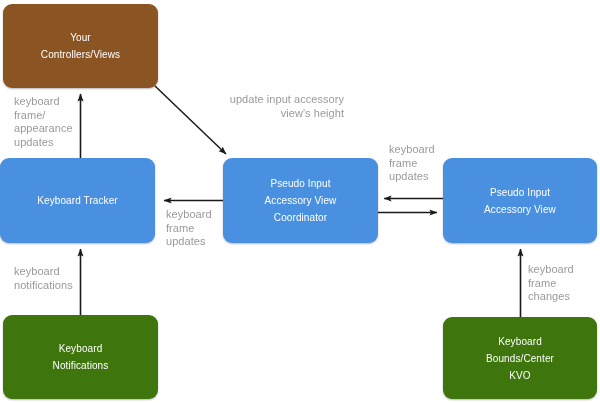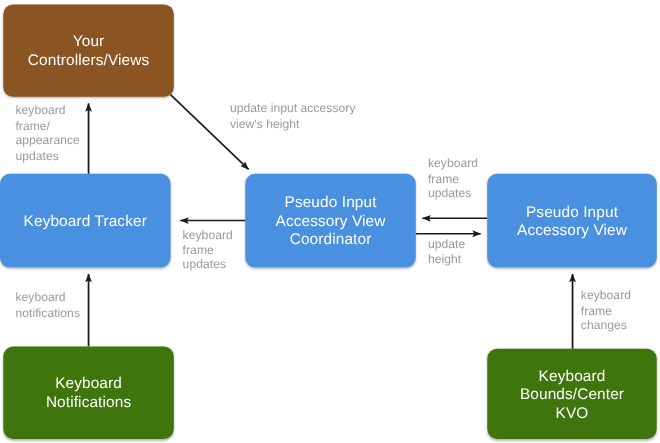--- a/index.html
+++ b/index.html
@@ -16,21 +16,21 @@
     font-family: "Liberation Sans", sans-serif;
   }
   .node {
     position: absolute;
     border-radius: 9px;
     display: flex;
     align-items: center;
     justify-content: center;
     text-align: center;
     color: #ffffff;
-    font-size: 14px;
+    font-size: 10px;
     line-height: 17px;
     box-sizing: border-box;
     white-space: pre-line;
     letter-spacing: 0.1px;
     box-shadow: 0 1px 2px rgba(0,0,0,0.28);
   }
   .node.brown  { background: #8a5522; }
   .node.blue   { background: #4a90e0; }
   .node.green  { background: #3e750d; }
 
@@ -109,33 +109,31 @@
 
   <div class="node green" style="left:443px; top:317px; width:154px; height:82px;">Keyboard
 Bounds/Center
 KVO</div>
 
   <div class="edge-label" style="left:14px; top:95px; width:78px;">keyboard
 frame/
 appearance
 updates</div>
 
-  <div class="edge-label" style="left:209px; top:93px; width:150px;">update input accessory
+  <div class="edge-label" style="left:194px; top:93px; width:150px;text-align:right;">update input accessory
 view's height</div>
 
   <div class="edge-label" style="left:166px; top:208px; width:60px;">keyboard
 frame
 updates</div>
 
   <div class="edge-label" style="left:389px; top:143px; width:60px;">keyboard
 frame
 updates</div>
 
-  <div class="edge-label" style="left:389px; top:216px; width:60px;">update
-height</div>
 
   <div class="edge-label" style="left:14px; top:265px; width:80px;">keyboard
 notifications</div>
 
   <div class="edge-label" style="left:528px; top:263px; width:66px;">keyboard
 frame
 changes</div>
 
 </div>
 

